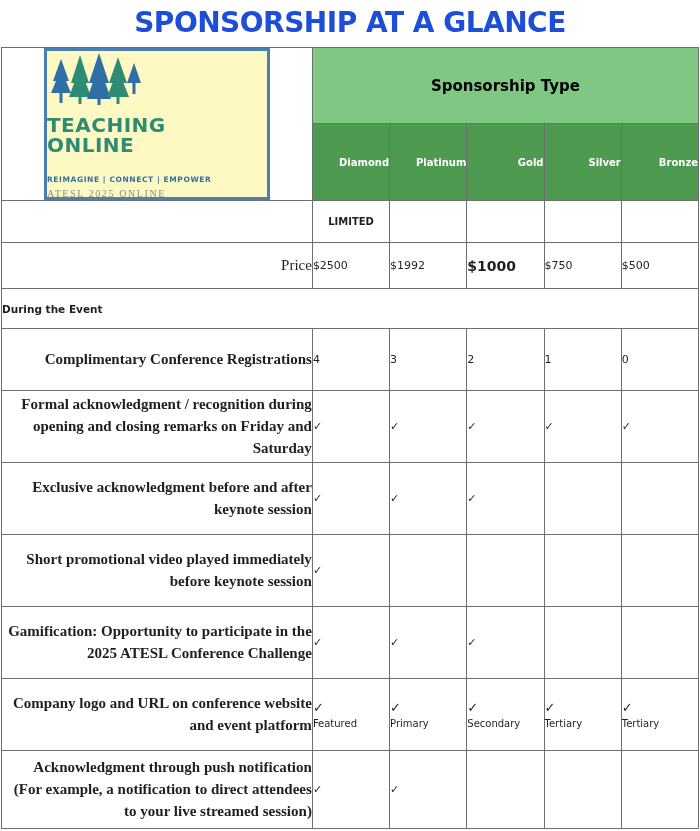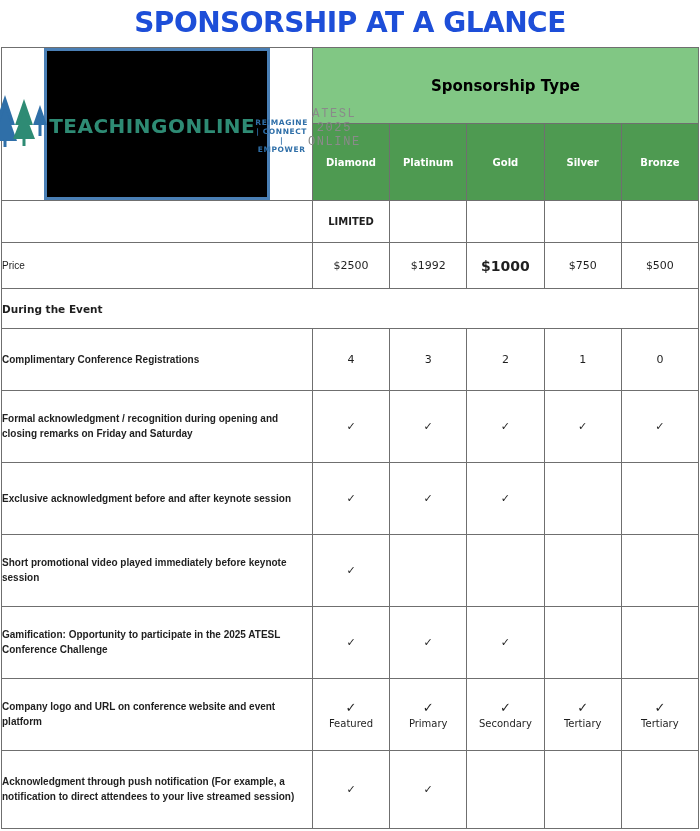--- a/index.html
+++ b/index.html
@@ -42,24 +42,24 @@
     height: 122px;
     text-align: center;
     vertical-align: middle;
     background: #ffffff;
   }
   .logo-box {
     width: 226px;
     height: 152px;
     margin: 0 auto;
     border: 3px solid #4a7fb5;
-    background: #000000;
+    background: #fef9c3;
     display: flex;
-    flex-direction: row;
-    align-items: center;
+    flex-direction: column;
+    align-items: flex-start;
     justify-content: center;
     padding-top: 4px;
   }
   .trees { margin-bottom: 4px; }
   .logo-name {
     font-family: "DejaVu Sans", sans-serif;
     font-weight: bold;
     color: #2e8b74;
     font-size: 20px;
     line-height: 1.0;
@@ -67,57 +67,56 @@
   }
   .logo-sub {
     font-family: "DejaVu Sans", sans-serif;
     font-size: 7.5px;
     font-weight: bold;
     color: #2f6fa8;
     letter-spacing: 0.6px;
     margin-top: 20px;
   }
   .logo-sub2 {
-    font-family: Liberation Mono, monospace;
-    font-size: 12px;
+    font-family: Liberation Serif, serif;
+    font-size: 10px;
     color: #8a8a8a;
     letter-spacing: 1.6px;
     margin-top: 4px;
   }
 
   .type-header {
     background: #81c784;
     text-align: center;
     font-weight: bold;
     font-size: 15px;
     color: #000000;
     height: 60px;
     font-family: "DejaVu Sans", sans-serif;
   }
   .tier-header {
     background: #4e9a51;
     color: #ffffff;
-    text-align: center;
+    text-align: right;
     font-weight: bold;
     font-size: 10px;
     height: 62px;
     font-family: "DejaVu Sans", sans-serif;
   }
   .limited-row td { height: 42px; text-align: center; font-size: 10px; font-weight: bold; color: #1f1f1f; font-family: "DejaVu Sans", sans-serif; }
   .row-label {
-    text-align: left;
-    font-size: 10px;
+    text-align: right;
+    font-size: 15px;
     color: #1f1f1f;
     padding: 8px 10px;
     line-height: 1.45;
-    font-family: Liberation Sans, sans-serif;
+    font-family: Liberation Serif, serif;
   }
   .row-label.bold { font-weight: bold; }
   .cell {
-    text-align: center;
     font-size: 11px;
     color: #1f1f1f;
     font-family: "DejaVu Sans", sans-serif;
   }
   .cell.price { font-size: 11px; }
   .cell.price.big { font-size: 14px; font-weight: bold; }
   .cell .check { font-size: 13px; display: block; line-height: 1.4; }
   .cell .sub { font-size: 10px; display: block; line-height: 1.3; }
   .section-row td {
     height: 40px;

